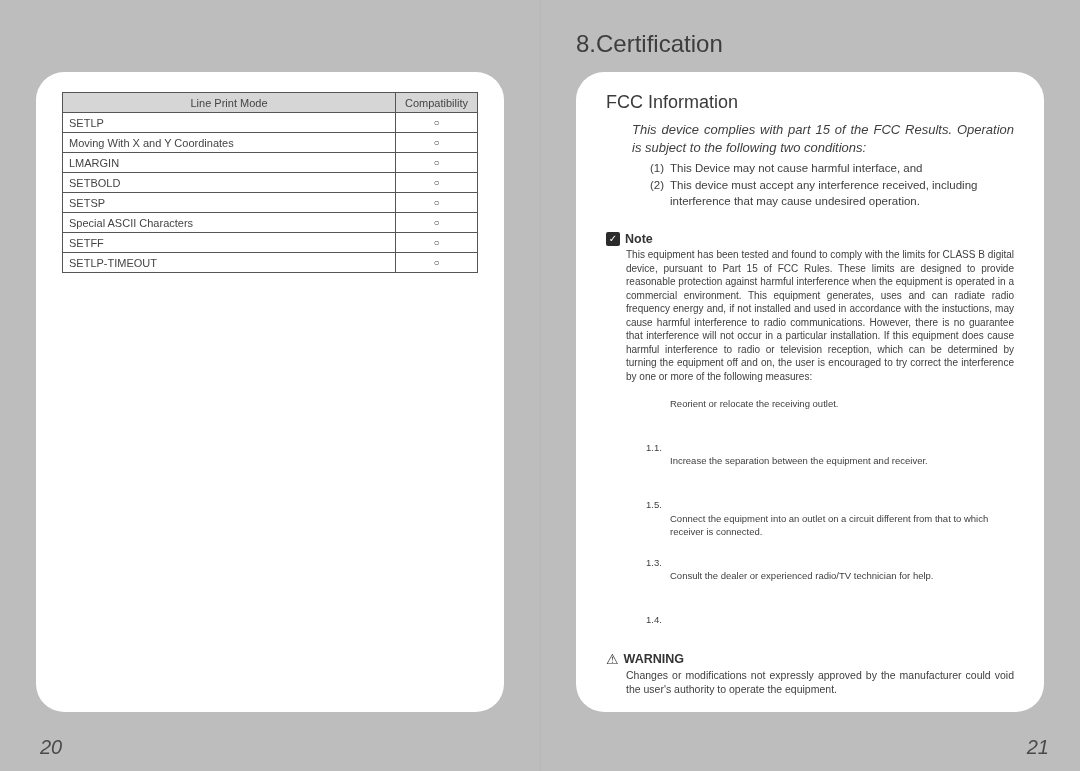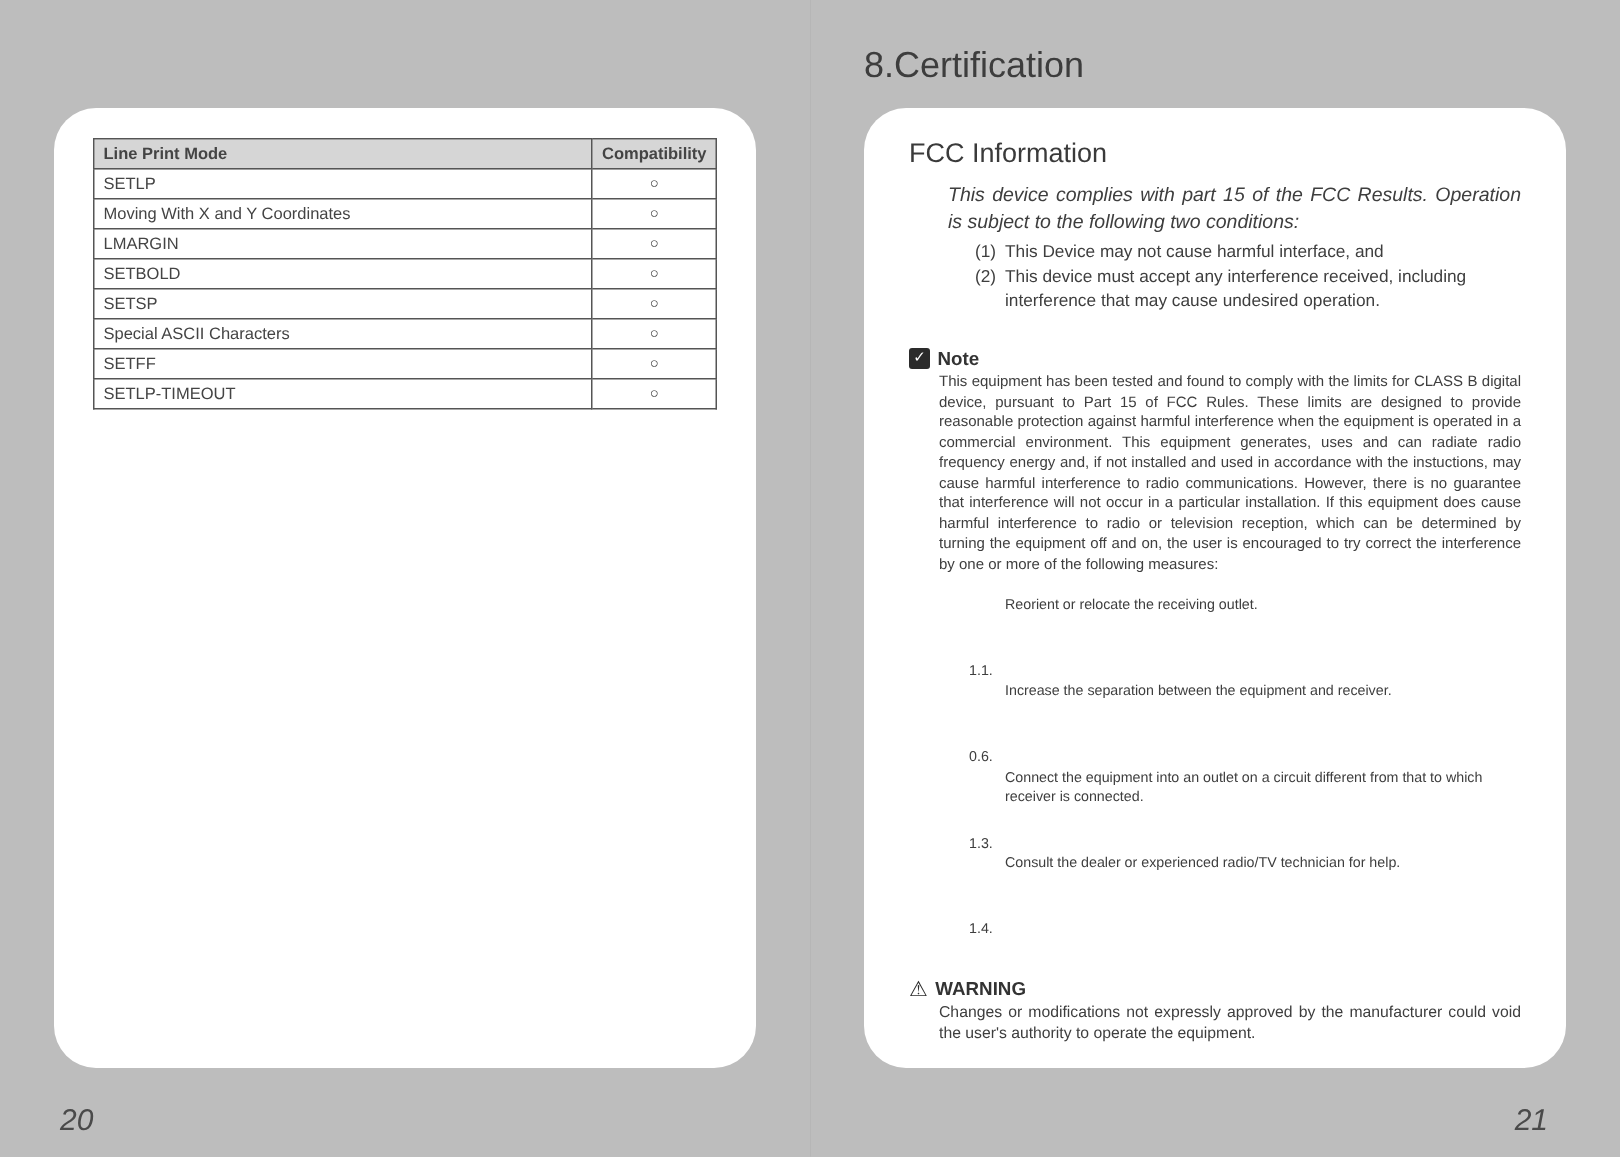--- a/index.html
+++ b/index.html
@@ -26,38 +26,39 @@
     position: relative;
   }
   .page-num {
     position: absolute;
     bottom: 12px;
     font-size: 20px;
     font-style: italic;
     color: #4a4a4a;
   }
   .page-num.left { left: 40px; }
-  .page-num.right { right: 48px; }
+  .page-num.right { right: 31px; }
 
   
   table.compat {
     width: 100%;
     border-collapse: collapse;
     font-size: 11px;
     color: #444;
   }
   table.compat th, table.compat td {
     border: 1px solid #555;
     padding: 3px 6px;
     text-align: left;
     height: 20px;
   }
   table.compat th {
     background: #d6d6d6;
-    font-weight: 700;
+    font-weight: 400;
+    text-align: center;
   }
   table.compat td.mark {
     text-align: center;
     font-size: 10px;
   }
   table.compat th.compat-col, table.compat td.mark { width: 82px; }
 
   
   .section-title {
     position: absolute;
@@ -225,21 +226,21 @@
         <span class="icon">✓</span>
         <span class="label">Note</span>
       </div>
       <div class="note-body">This equipment has been tested and found to comply with the limits for CLASS B digital device, pursuant to Part 15 of FCC Rules. These limits are designed to provide reasonable protection against harmful interference when the equipment is operated in a commercial environment. This equipment generates, uses and can radiate radio frequency energy and, if not installed and used in accordance with the instuctions, may cause harmful interference to radio communications. However, there is no guarantee that interference will not occur in a particular installation. If this equipment does cause harmful interference to radio or television reception, which can be determined by turning the equipment off and on, the user is encouraged to try correct the interference by one or more of the following measures:</div>
       <div class="measures" id="measures">
           <div class="m">
             <span class="mn">1.1.</span>
             <span>Reorient or relocate the receiving outlet.</span>
           </div>
           <div class="m">
-            <span class="mn">0.6.</span>
+            <span class="mn">1.5.</span>
             <span>Increase the separation between the equipment and receiver.</span>
           </div>
           <div class="m">
             <span class="mn">1.3.</span>
             <span>Connect the equipment into an outlet on a circuit different from that to which receiver is connected.</span>
           </div>
           <div class="m">
             <span class="mn">1.4.</span>
             <span>Consult the dealer or experienced radio/TV technician for help.</span>
           </div>

